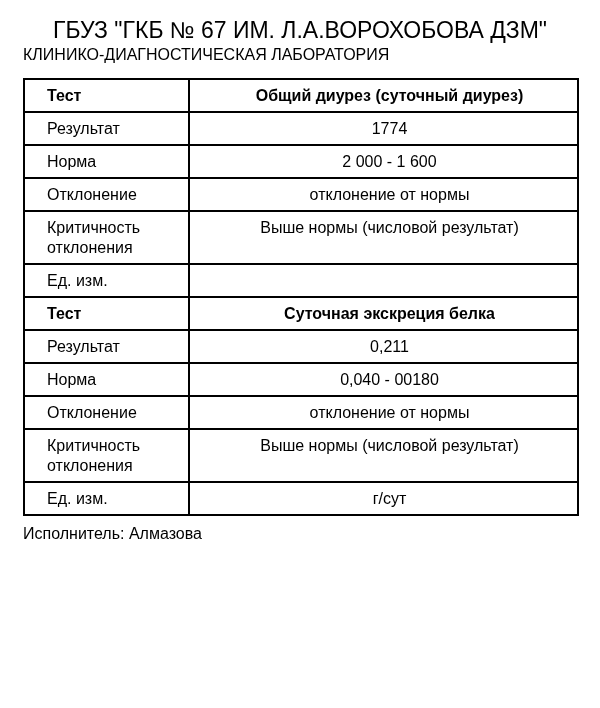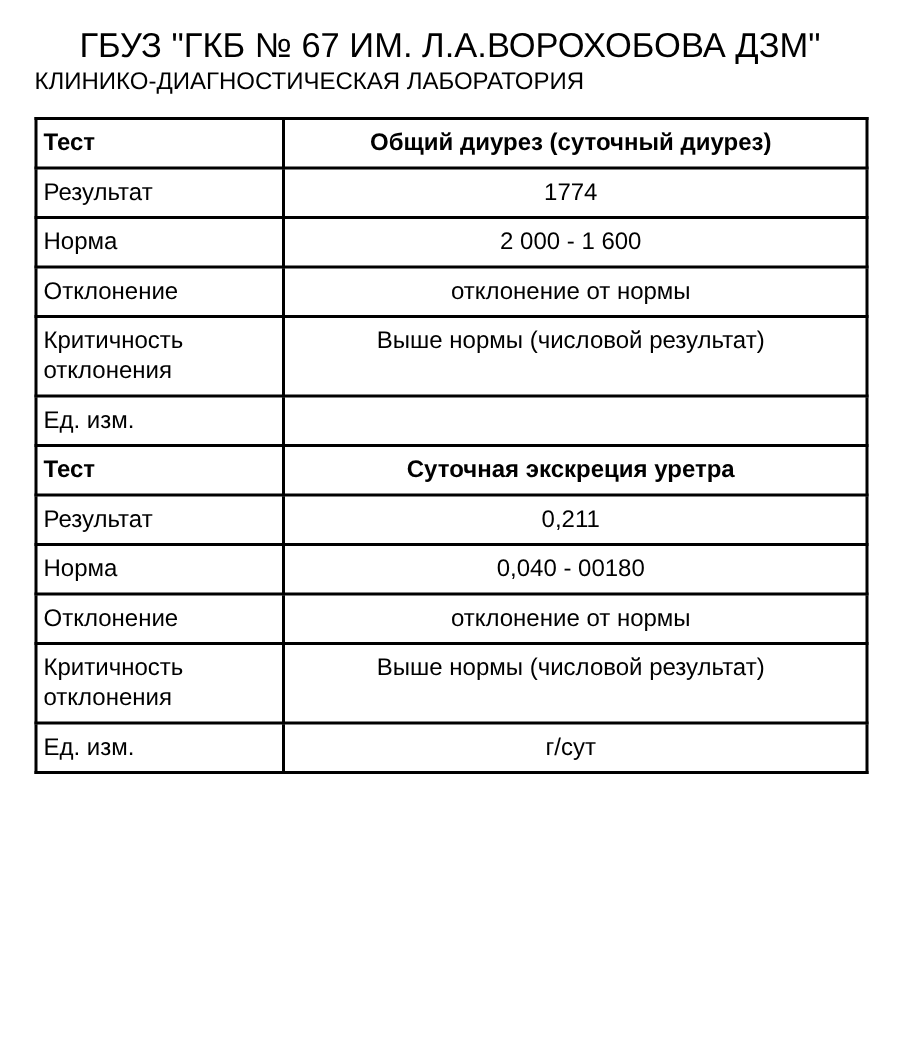--- a/index.html
+++ b/index.html
@@ -56,21 +56,21 @@
     table-layout: fixed;
     width: 554px;
     margin-top: 13px;
   }
   table.results col.c1 { width: 165px; }
   table.results col.c2 { width: 389px; }
   table.results td {
     border: 2px solid #000000;
     font-size: 16px;
     line-height: 1.25;
-    padding: 6px 10px 5px 4px;
+    padding: 6px 10px 5px 22px;
     vertical-align: top;
     overflow: hidden;
   }
   table.results td.val { text-align: center; }
   table.results tr.test-row td { font-weight: 700; }
   .executor {
     font-size: 16px;
     font-weight: 400;
     margin-top: 9px;
   }
@@ -114,21 +114,21 @@
         <td class="lbl">Критичность отклонения</td>
         <td class="val">Выше нормы (числовой результат)</td>
       </tr>
       <tr>
         <td class="lbl">Ед. изм.</td>
         <td class="val"></td>
       </tr>
 
       <tr class="test-row">
         <td class="lbl">Тест</td>
-        <td class="val">Суточная экскреция уретра</td>
+        <td class="val">Суточная экскреция белка</td>
       </tr>
       <tr>
         <td class="lbl">Результат</td>
         <td class="val">0,211</td>
       </tr>
       <tr>
         <td class="lbl">Норма</td>
         <td class="val">0,040 - 00180</td>
       </tr>
       <tr>
@@ -140,14 +140,15 @@
         <td class="val">Выше нормы (числовой результат)</td>
       </tr>
       <tr>
         <td class="lbl">Ед. изм.</td>
         <td class="val">г/сут</td>
       </tr>
 
     </tbody>
   </table>
 
+  <div class="executor">Исполнитель: Алмазова</div>
 
 </div>
 
 </body></html>

